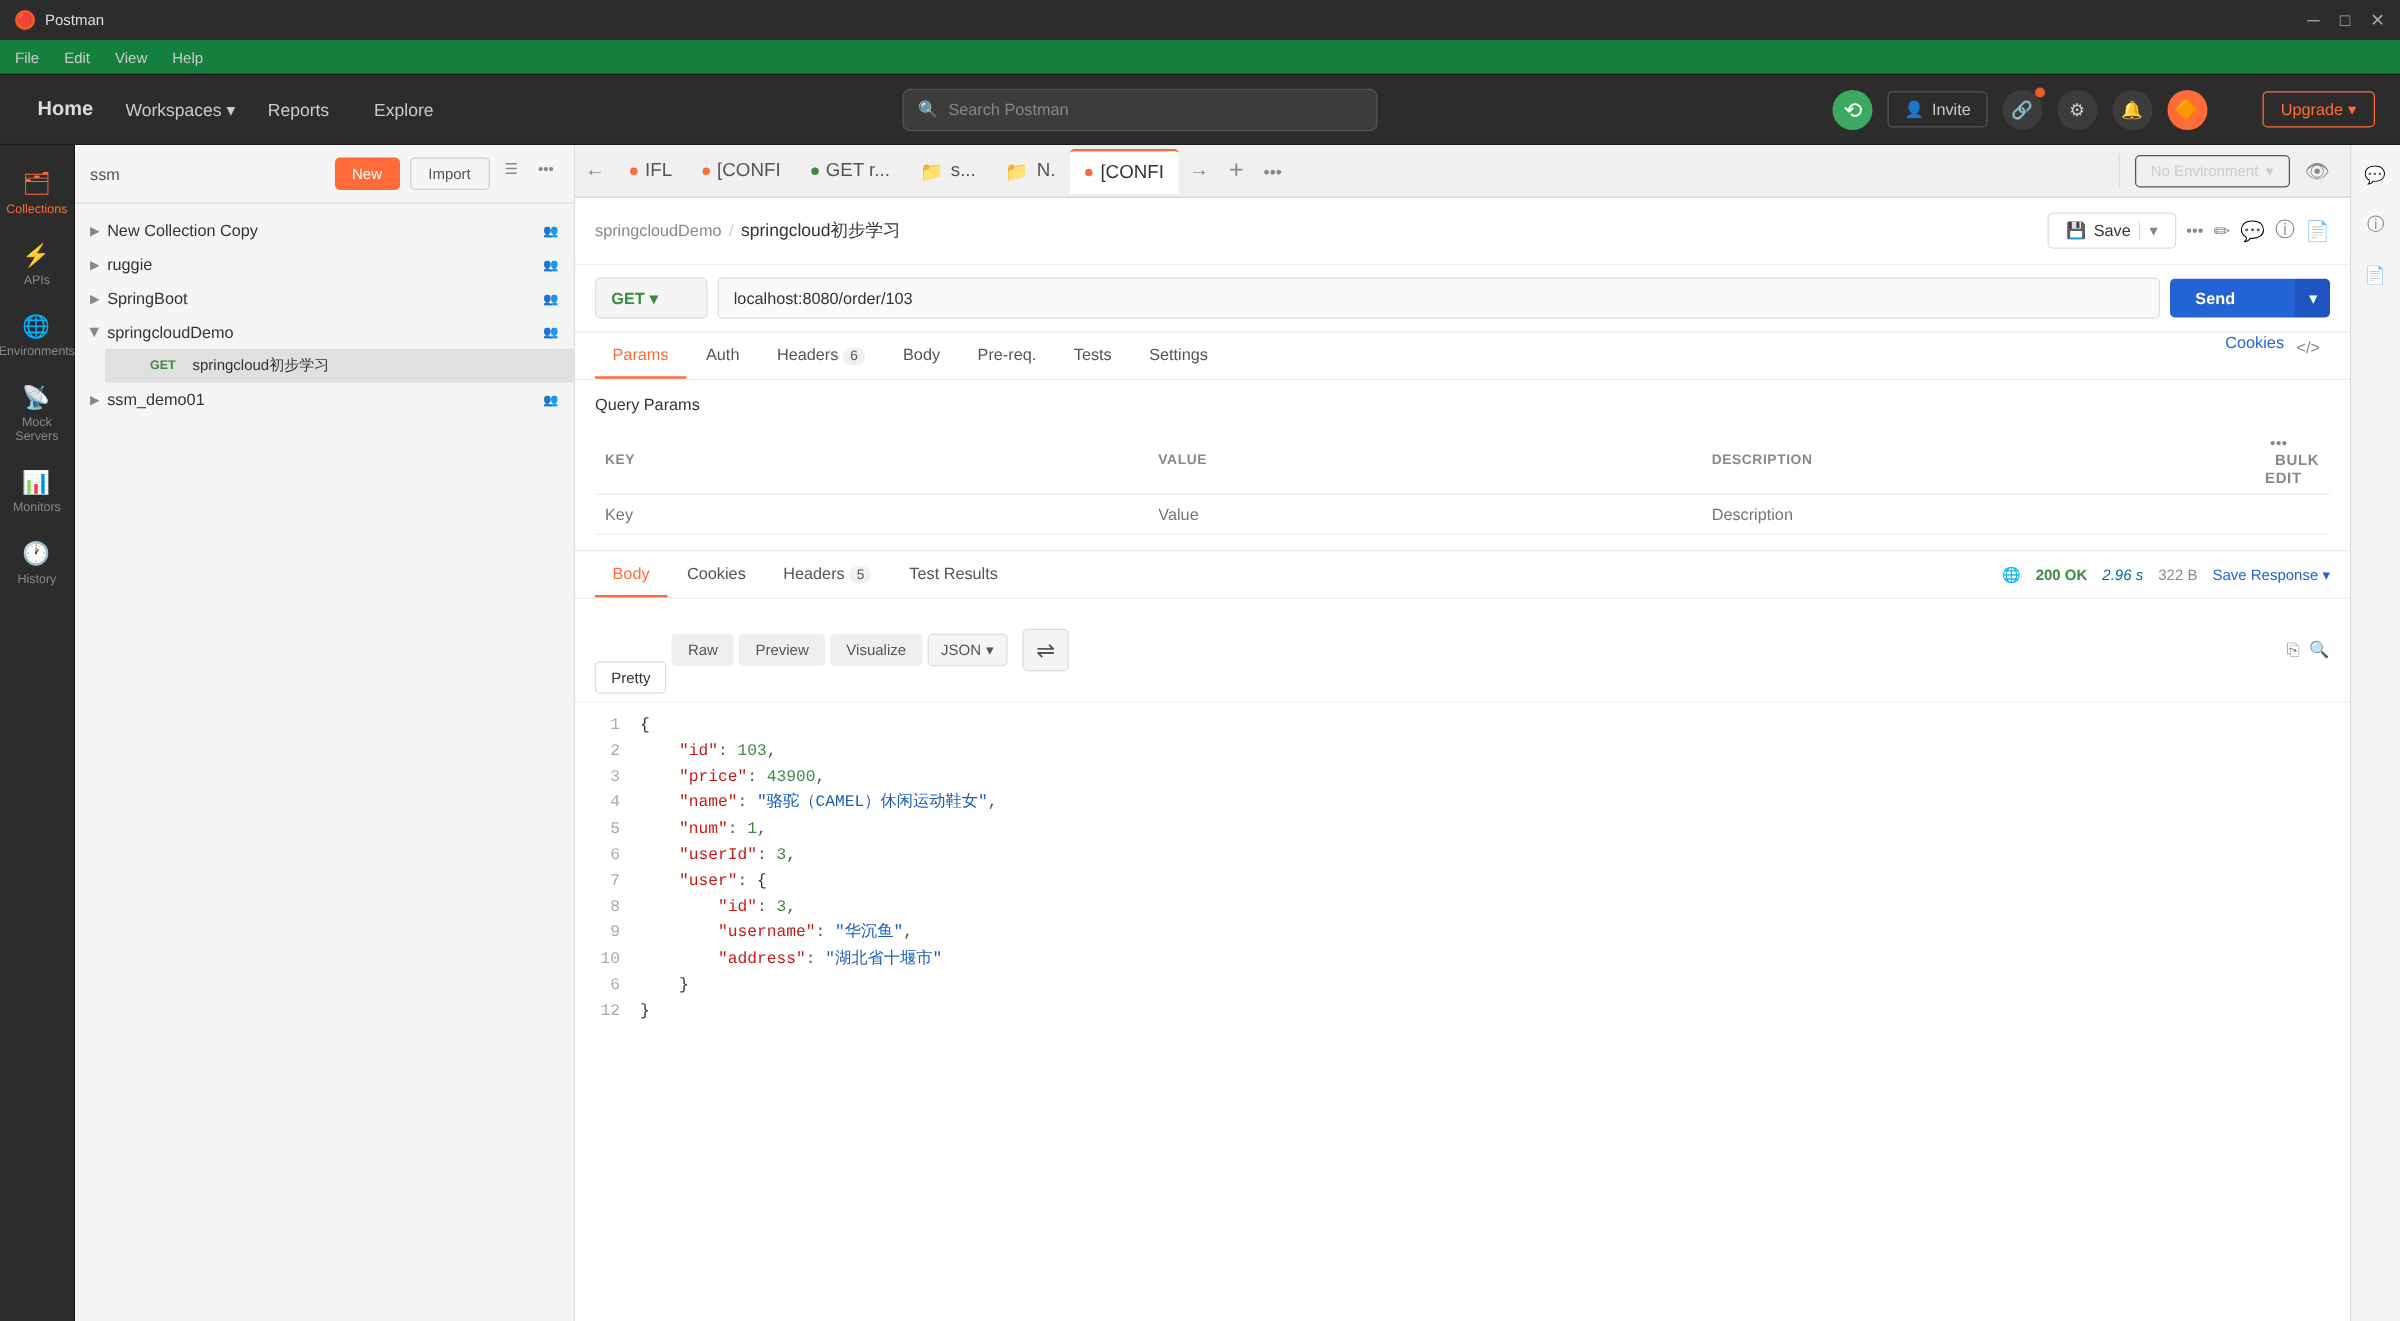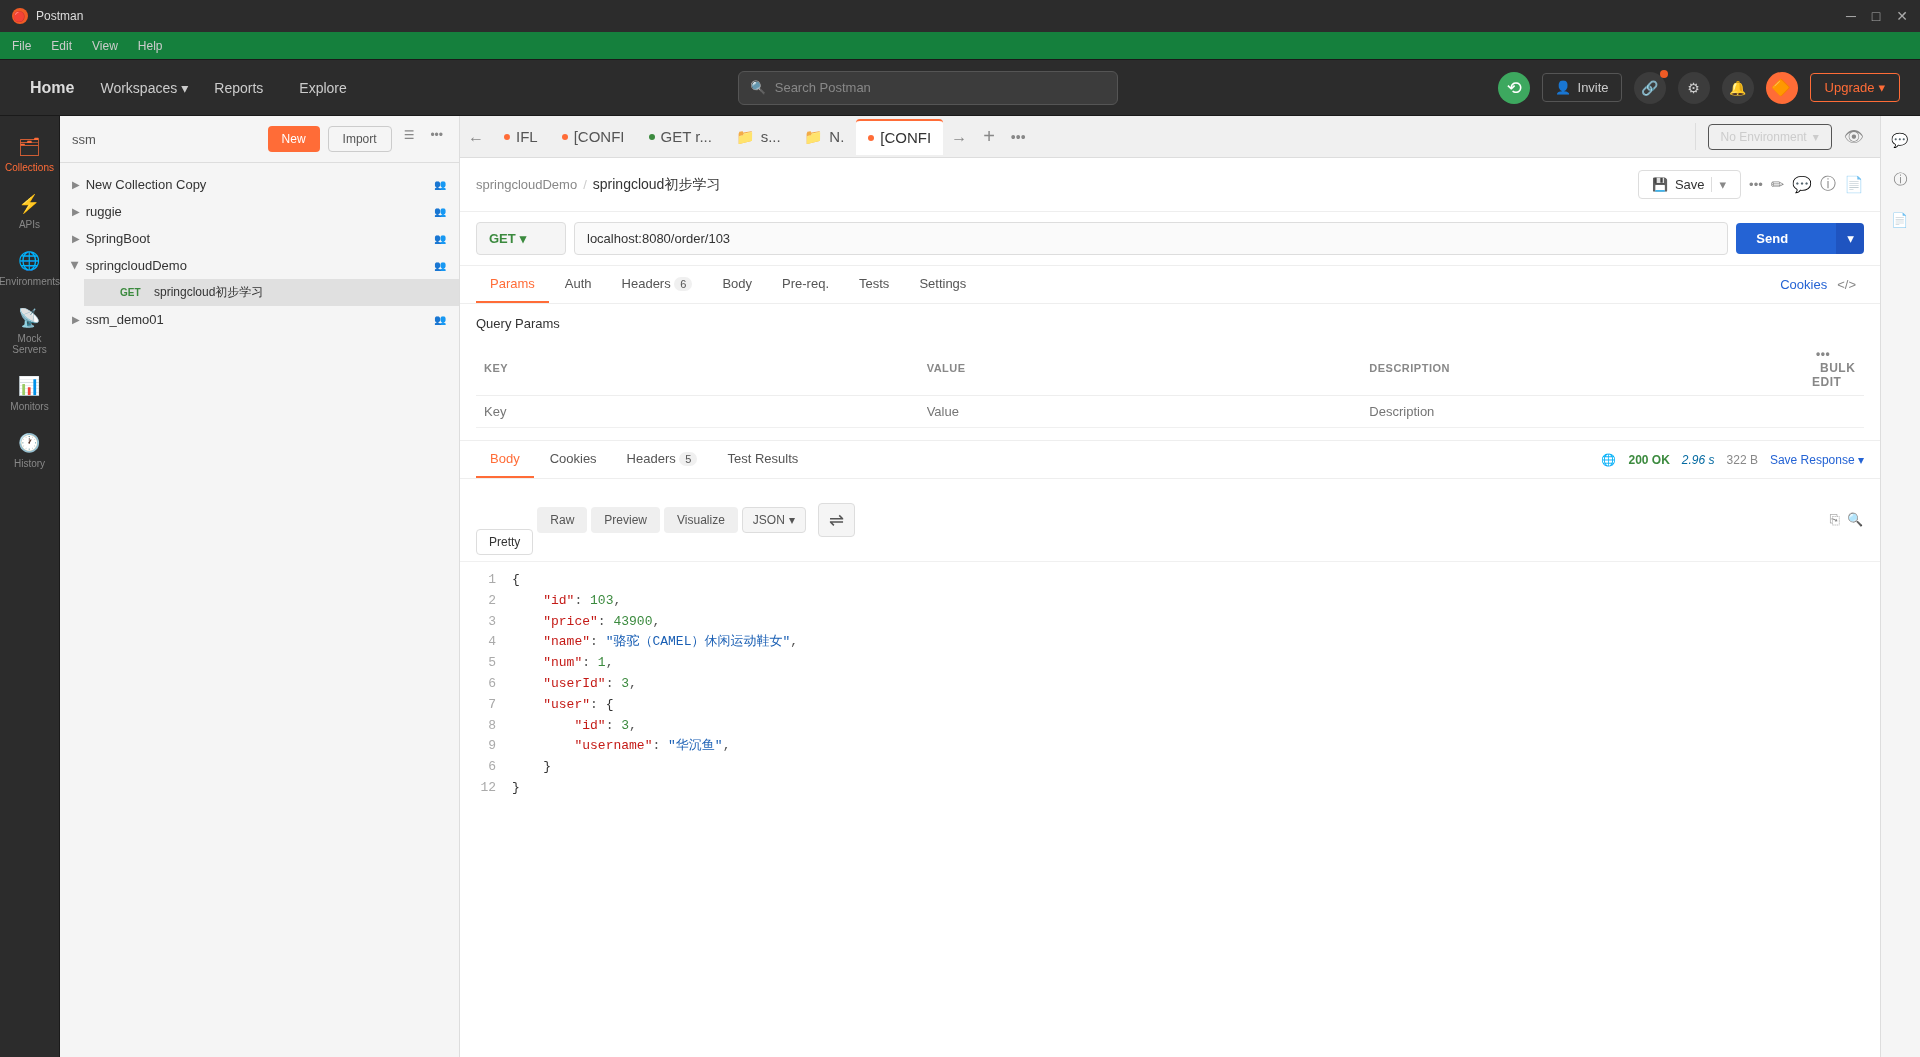--- a/index.html
+++ b/index.html
@@ -20,21 +20,21 @@
     .header { height: 56px; background: #2c2c2c; display: flex; align-items: center; padding: 0 20px; gap: 16px; border-bottom: 1px solid #1a1a1a; }
     .header-nav-item { color: #ccc; font-size: 14px; font-weight: 500; cursor: pointer; padding: 6px 10px; border-radius: 4px; }
     .header-home { font-size: 16px; font-weight: 600; color: #ddd; }
     .header-workspaces { display: flex; align-items: center; gap: 4px; color: #ccc; cursor: pointer; font-size: 14px; font-weight: 500; }
     .search-bar { flex: 0 0 380px; background: #3c3c3c; border: 1px solid #555; border-radius: 6px; height: 34px; display: flex; align-items: center; padding: 0 12px; gap: 8px; cursor: pointer; }
     .search-bar-text { color: #888; font-size: 13px; }
     .header-actions { display: flex; align-items: center; gap: 12px; }
     .header-icon-btn { width: 32px; height: 32px; border-radius: 50%; background: #3c3c3c; display: flex; align-items: center; justify-content: center; cursor: pointer; color: #ccc; font-size: 14px; position: relative; }
     .badge { position: absolute; top: -2px; right: -2px; width: 8px; height: 8px; background: #ef5b25; border-radius: 50%; }
     .invite-btn { background: transparent; border: 1px solid #555; color: #ccc; border-radius: 4px; padding: 6px 12px; font-size: 13px; cursor: pointer; display: flex; align-items: center; gap: 6px; }
-    .upgrade-btn { background: transparent; border: 1px solid #ff6c37; color: #ff6c37; border-radius: 4px; padding: 6px 14px; font-size: 13px; cursor: pointer; display: flex; align-items: center; gap: 4px; }
+    .upgrade-btn { background: transparent; border: 1px solid #ff6c37; color: #ff6c37; border-radius: 4px; padding: 6px 14px; font-size: 13px; cursor: pointer; display: flex; align-items: center; gap: 4px; margin-left: 32px; }
     
     
     .main { display: flex; height: calc(100vh - 116px); }
     
     
     .sidebar { width: 60px; background: #2c2c2c; display: flex; flex-direction: column; align-items: center; padding: 12px 0; gap: 4px; border-right: 1px solid #1a1a1a; }
     .sidebar-item { display: flex; flex-direction: column; align-items: center; gap: 4px; padding: 8px 6px; cursor: pointer; border-radius: 6px; width: 54px; color: #888; }
     .sidebar-item.active { color: #ff6c37; }
     .sidebar-item-icon { font-size: 18px; }
     .sidebar-item-label { font-size: 10px; text-align: center; }
@@ -78,21 +78,21 @@
     
     .url-bar { padding: 10px 16px; display: flex; align-items: center; gap: 8px; border-bottom: 1px solid #eee; }
     .method-select { background: #f5f5f5; border: 1px solid #ddd; border-radius: 4px; padding: 8px 12px; font-size: 13px; font-weight: 600; color: #3b8a3e; cursor: pointer; display: flex; align-items: center; gap: 4px; min-width: 90px; }
     .url-input { flex: 1; border: 1px solid #ddd; border-radius: 4px; padding: 8px 12px; font-size: 13px; color: #333; background: #fafafa; }
     .send-btn { background: #2463d4; color: white; border: none; border-radius: 4px; padding: 8px 20px; font-size: 13px; font-weight: 600; cursor: pointer; display: flex; align-items: center; gap: 8px; min-width: 100px; }
     .send-dropdown { background: #1f54c0; color: white; border: none; border-radius: 0 4px 4px 0; padding: 8px 10px; cursor: pointer; border-left: 1px solid #1f54c0; }
     .send-group { display: flex; }
     .send-group .send-btn { border-radius: 4px 0 0 4px; }
     
     
-    .req-tabs { display: flex; align-items: center; padding: 0 16px; border-bottom: 1px solid #eee; gap: 2px; }
+    .req-tabs { display: flex; padding: 0 16px; border-bottom: 1px solid #eee; gap: 2px; }
     .req-tab { padding: 10px 14px; font-size: 13px; color: #555; cursor: pointer; border-bottom: 2px solid transparent; }
     .req-tab.active { color: #ff6c37; border-bottom-color: #ff6c37; }
     .req-tab-count { background: #f0f0f0; border-radius: 10px; padding: 1px 6px; font-size: 11px; color: #555; }
     .cookies-link { margin-left: auto; color: #2463d4; font-size: 13px; cursor: pointer; }
     .code-btn { color: #888; font-size: 13px; cursor: pointer; padding: 4px 8px; }
     
     
     .query-params { padding: 12px 16px; }
     .query-params-title { font-size: 13px; color: #333; font-weight: 500; margin-bottom: 10px; }
     .params-table { width: 100%; border-collapse: collapse; }
@@ -489,20 +489,26 @@
               &nbsp;&nbsp;&nbsp;&nbsp;&nbsp;&nbsp;&nbsp;&nbsp;<span class="json-key">"id"</span><span class="json-colon">: </span><span class="json-num">3</span><span class="json-colon">,</span>
             </span>
           </div>
           <div class="code-line">
             <span class="line-num">9</span>
             <span class="line-content">
               &nbsp;&nbsp;&nbsp;&nbsp;&nbsp;&nbsp;&nbsp;&nbsp;<span class="json-key">"username"</span><span class="json-colon">: </span><span class="json-str">"华沉鱼"</span><span class="json-colon">,</span>
             </span>
           </div>
           <div class="code-line">
+            <span class="line-num">10</span>
+            <span class="line-content">
+              &nbsp;&nbsp;&nbsp;&nbsp;&nbsp;&nbsp;&nbsp;&nbsp;<span class="json-key">"address"</span><span class="json-colon">: </span><span class="json-str">"湖北省十堰市"</span>
+            </span>
+          </div>
+          <div class="code-line">
             <span class="line-num">6</span>
             <span class="line-content json-brace">&nbsp;&nbsp;&nbsp;&nbsp;}</span>
           </div>
           <div class="code-line">
             <span class="line-num">12</span>
             <span class="line-content json-brace">}</span>
           </div>
         </div>
       </div>
     </div>

